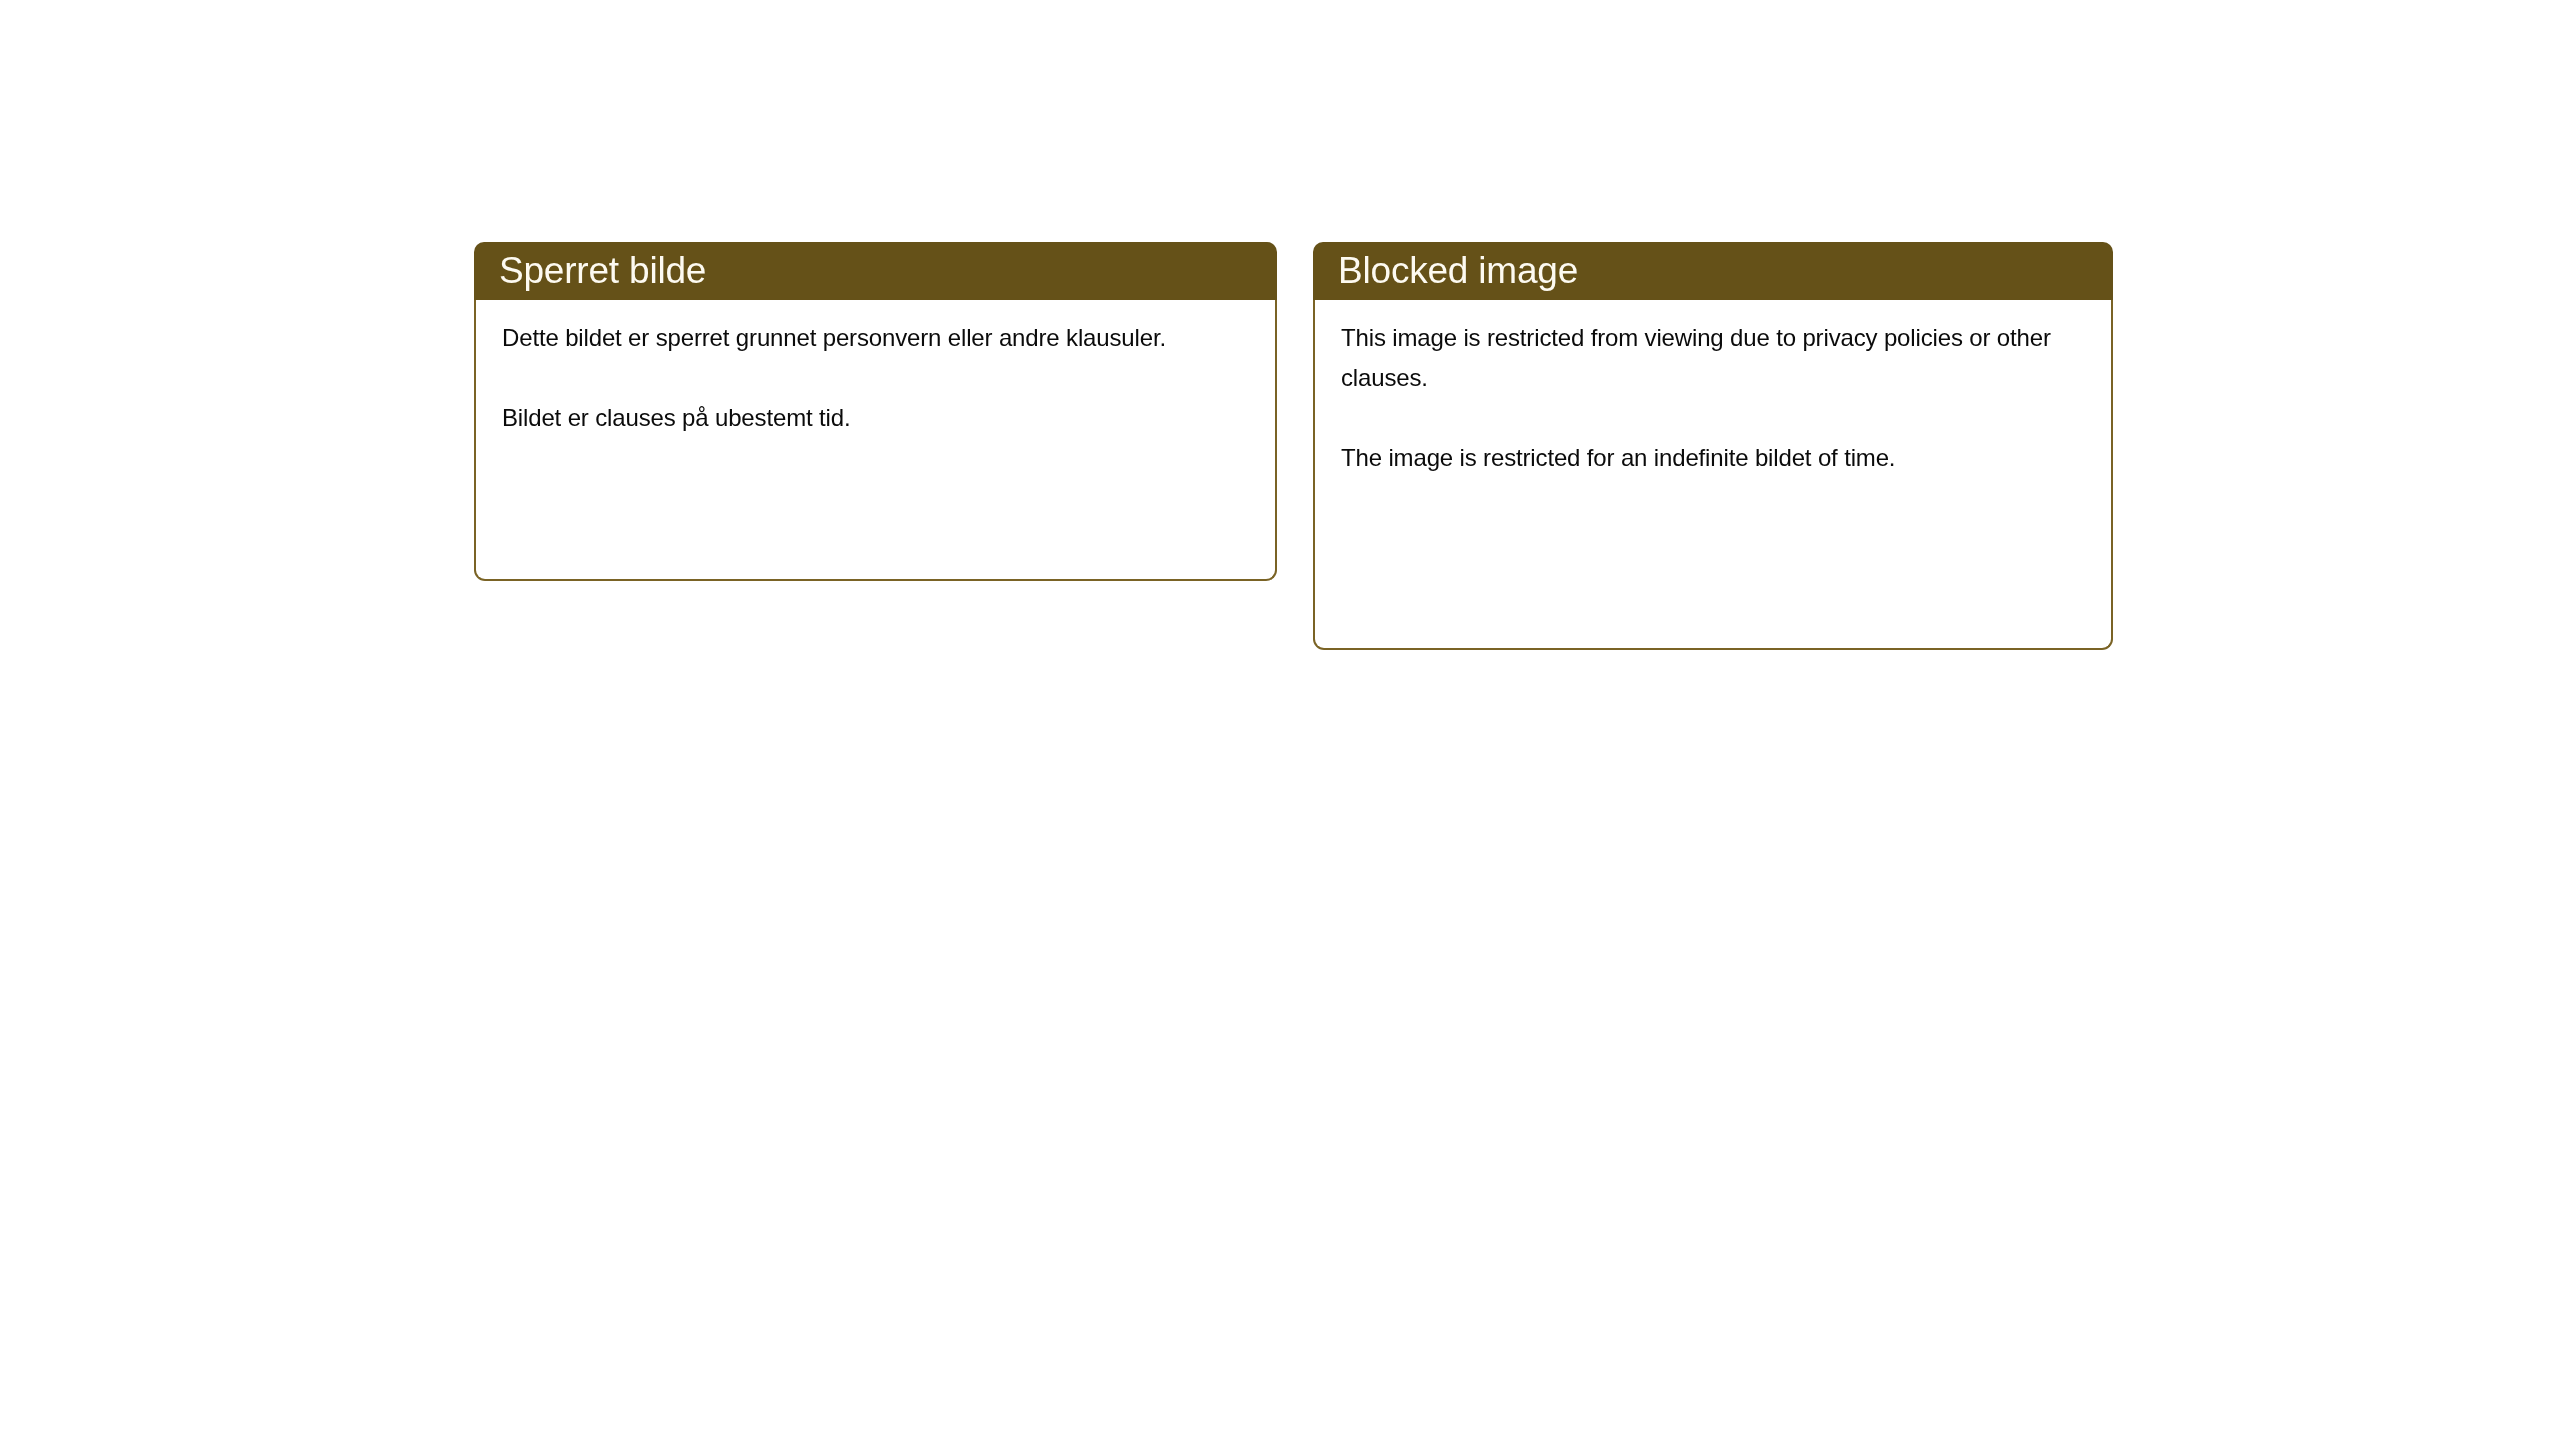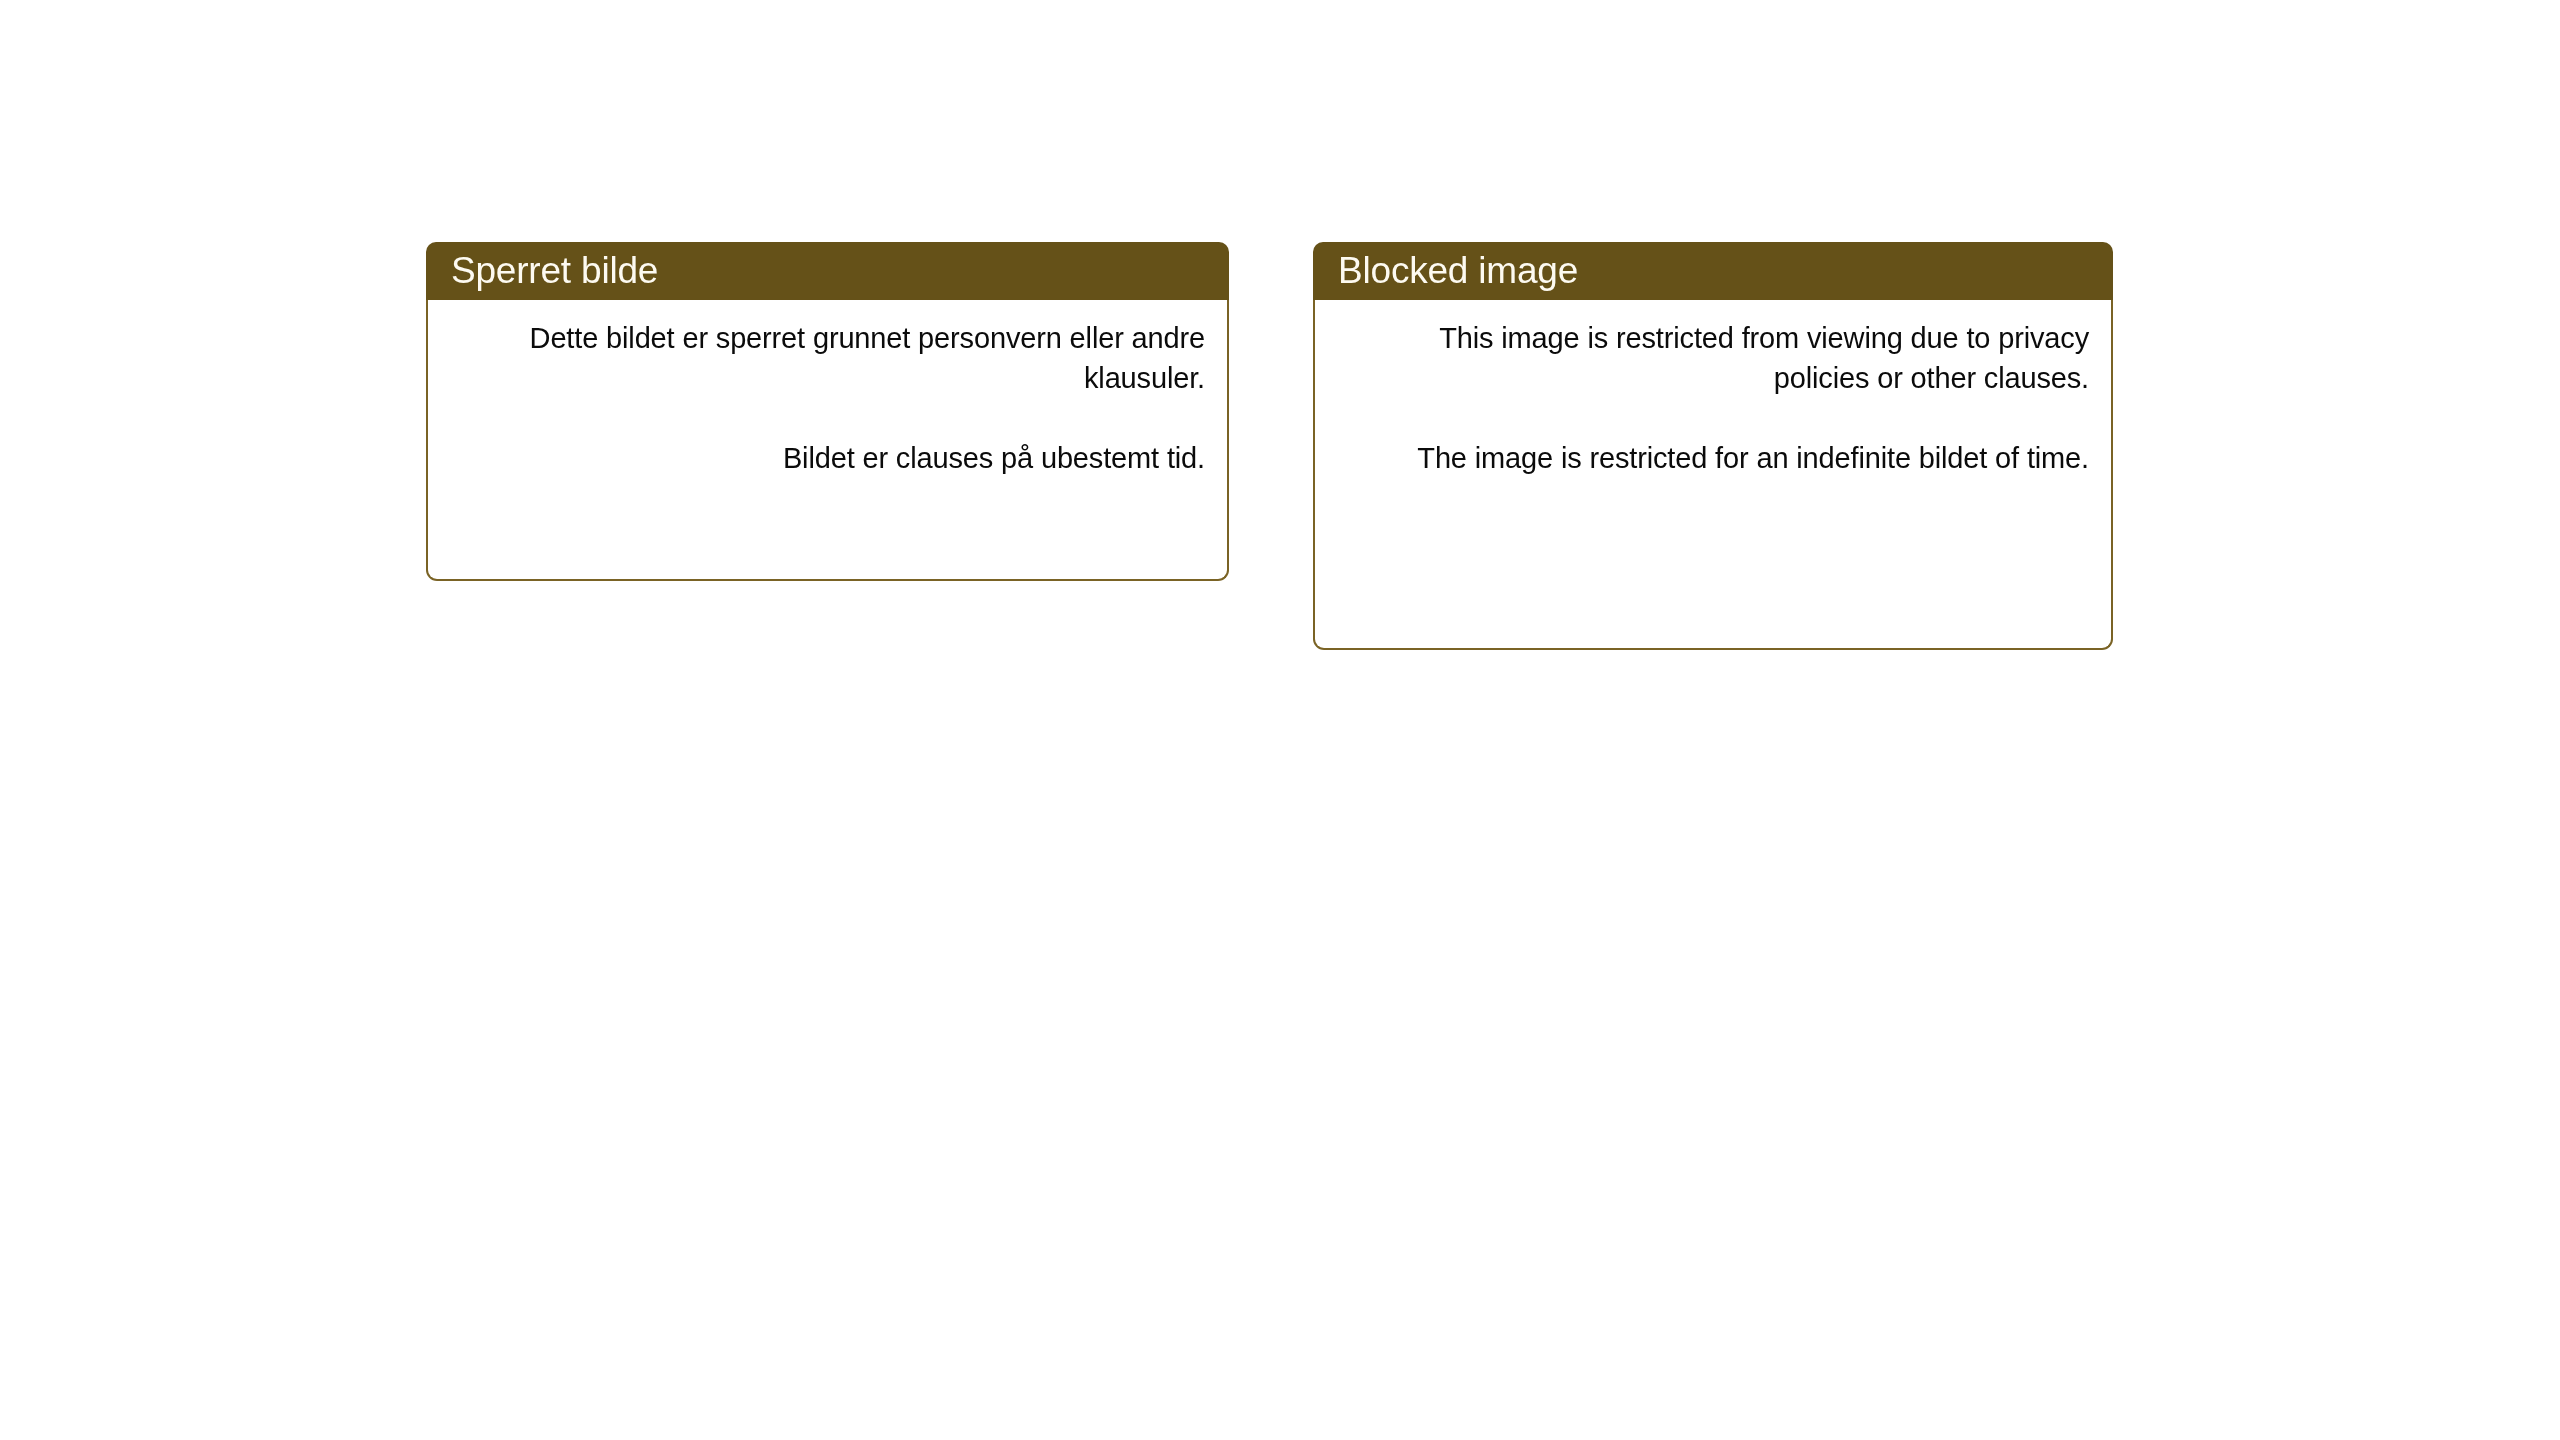--- a/index.html
+++ b/index.html
@@ -59,34 +59,34 @@
     border-bottom: 2px solid #7a6325;
     border-radius: 0 0 11px 11px;
     background: #ffffff;
     padding: 18px 22px 0 26px;
     height: calc(100% - 58px);
   }
 
   .body-paragraph {
     margin: 0;
     color: #0b0b0b;
-    font-size: 29px;
+    font-size: 24px;
     line-height: 40px;
     letter-spacing: -0.15px;
     font-weight: 400;
-    text-align: right;
+    text-align: left;
   }
 
   .paragraph-gap {
     height: 40px;
   }
 
   
   #card-blocked-no {
-    left: 426px;
+    left: 474px;
     top: 242px;
     width: 803px;
     height: 339px;
   }
   #card-blocked-en {
     left: 1313px;
     top: 242px;
     width: 800px;
     height: 408px;
   }

